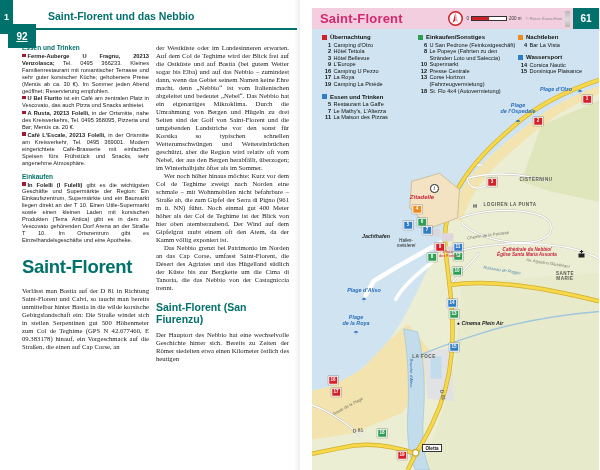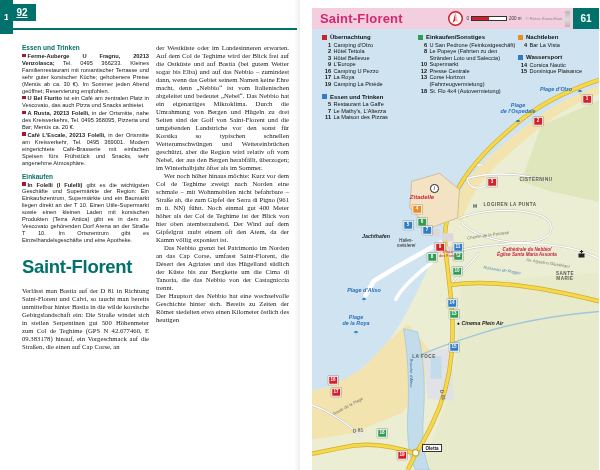--- a/index.html
+++ b/index.html
@@ -4,21 +4,21 @@
 <style>
   html,body{margin:0;padding:0;background:#ffffff;}
   #stage{position:relative;width:600px;height:470px;background:#fff;overflow:hidden;
          font-family:"Liberation Sans",sans-serif;-webkit-font-smoothing:antialiased;}
   .abs{position:absolute;}
 
   
   #page-left{position:absolute;left:0;top:0;width:300px;height:470px;background:#fff;}
   .pagenum-box{background:#00716b;color:#fff;font-weight:bold;font-size:10px;
                display:flex;align-items:center;justify-content:center;}
-  #pl-num{left:8px;top:4px;width:28px;height:17px;text-decoration:underline;}
+  #pl-num{left:8px;top:24px;width:28px;height:24px;text-decoration:underline;}
   #pl-title{left:48px;top:10px;font-size:10.5px;font-weight:bold;color:#00716b;}
   #pl-rule{left:8px;right:3px;top:28px;height:2px;background:#00716b;}
   #chapter-tab{left:0;top:436px;width:13px;height:34px;background:#00716b;color:#fff;
                font-size:9px;font-weight:bold;display:flex;align-items:center;justify-content:center;}
 
   .col{position:absolute;top:44px;}
   #col1{left:22px;width:127px;}
   #col2{left:156px;width:133px;}
 
   .sec-h{color:#00716b;font-weight:bold;font-size:6.5px;margin:0 0 2px 0;}
@@ -89,20 +89,21 @@
   #gutter{left:294px;top:0;width:12px;height:470px;
           background:linear-gradient(90deg,rgba(0,0,0,0) 0%,rgba(0,0,0,.07) 50%,rgba(0,0,0,0) 100%);}
 </style>
 </head>
 <body>
 
 <div id="stage">
 
   <div id="page-left">
     <div id="pl-num" class="abs pagenum-box">92</div>
+    <div id="pl-title" class="abs">Saint-Florent und das Nebbio</div>
     <div id="pl-rule" class="abs"></div>
 
     <div id="col1" class="col">
       <div class="sec-h">Essen und Trinken</div>
       <div>
           <p class="listing"><span class="lsq"></span><b>Ferme-Auberge U Fragnu, 20213 Venzolasca;</b> Tel. 0495 366233. Kleines Familienrestaurant mit romantischer Terrasse und sehr guter korsischer Küche; gehobenere Preise (Menüs ab ca. 30 €). Im Sommer jeden Abend geöffnet; Reservierung empfohlen.</p>
           <p class="listing"><span class="lsq"></span><b>U Bel Fiurito</b> ist ein Café am zentralen Platz in Vescovato, das auch Pizza und Snacks anbietet.</p>
           <p class="listing"><span class="lsq"></span><b>A Rusta, 20213 Folelli,</b> in der Ortsmitte, nahe des Kreisverkehrs, Tel. 0495 368095, Pizzeria und Bar; Menüs ca. 20 €.</p>
           <p class="listing"><span class="lsq"></span><b>Café L'Escale, 20213 Folelli,</b> in der Ortsmitte am Kreisverkehr, Tel. 0495 369001. Modern eingerichtete Café-Brasserie mit einfachen Speisen fürs Frühstück und Snacks, sehr angenehme Atmosphäre.</p>
         </div>
@@ -115,20 +116,21 @@
       <div class="bigh">
         <span>Saint-Florent</span><br>
       </div>
       <p class="body-p">Verlässt man Bastia auf der D 81 in Richtung Saint-Florent und Calvi, so taucht man bereits unmittelbar hinter Bastia in die wilde korsische Gebirgslandschaft ein: Die Straße windet sich in steilen Serpentinen gut 500 Höhenmeter zum Col de Teghime (GPS N 42.677460, E 09.383178) hinauf, ein Vorgeschmack auf die Straßen, die einen auf Cap Corse, an</p>
     </div>
 
     <div id="col2" class="col">
       <p class="body-p">der Westküste oder im Landesinneren erwarten. Auf dem Col de Teghime wird der Blick frei auf die Ostküste und auf Bastia (bei gutem Wetter sogar bis Elba) und auf das Nebbio – zumindest dann, wenn das Gebiet seinem Namen keine Ehre macht, denn „Nebbio“ ist vom Italienischen abgeleitet und bedeutet „Nebel“. Das Nebbio hat ein eigenartiges Mikroklima. Durch die Umrahmung von Bergen und Hügeln zu drei Seiten sind der Golf von Saint-Florent und die umgebenden Landstriche vor den sonst für Korsika so typischen schnellen Wetterumschwüngen und Wettereinbrüchen geschützt, aber die Region wird relativ oft vom Nebel, der aus den Bergen herabfällt, überzogen; im Winterhalbjahr öfter als im Sommer.</p>
       <p class="body-p body-ind">Wer noch höher hinaus möchte: Kurz vor dem Col de Teghime zweigt nach Norden eine schmale – mit Wohnmobilen nicht befahrbare – Straße ab, die zum Gipfel der Serra di Pigno (961 m ü. NN) führt. Noch einmal gut 400 Meter höher als der Col de Teghime ist der Blick von hier oben atemberaubend. Der Wind auf dem Gipfelgrat raubt einem oft den Atem, da der Kamm völlig exponiert ist.</p>
       <p class="body-p body-ind">Das Nebbio grenzt bei Patrimonio im Norden an das Cap Corse, umfasst Saint-Florent, die Désert des Agriates und das Hügelland südlich der Küste bis zur Bergkette um die Cima di Tanoria, die das Nebbio von der Castagniccia trennt.</p>
+      <div class="subh">Saint-Florent (San Fiurenzu)</div>
       <p class="body-p">Der Hauptort des Nebbio hat eine wechselvolle Geschichte hinter sich. Bereits zu Zeiten der Römer siedelten etwa einen Kilometer östlich des heutigen</p>
     </div>
 
     <div id="chapter-tab">1</div>
   </div>
 
   <div id="gutter" class="abs"></div>
 
   <div id="page-right">
     <div id="band" class="abs">

